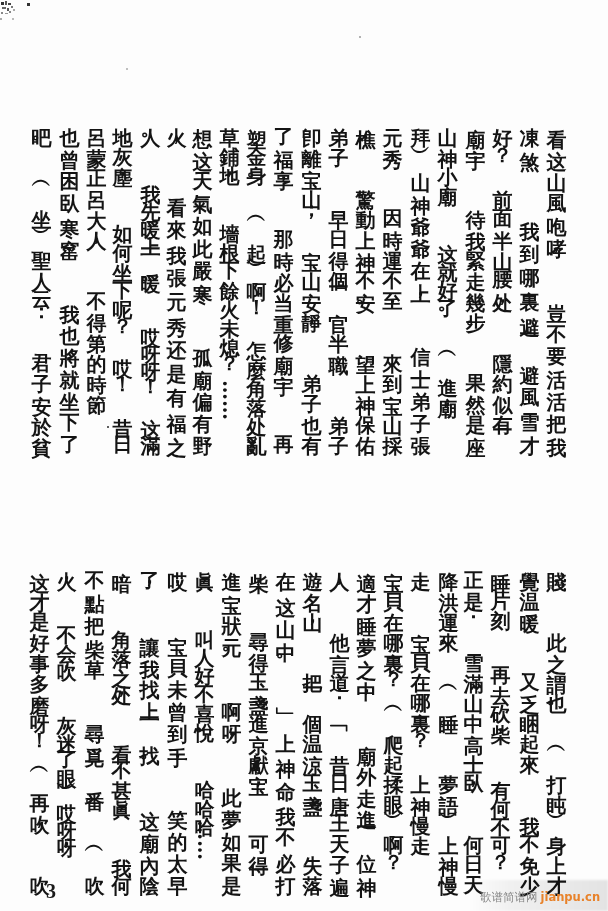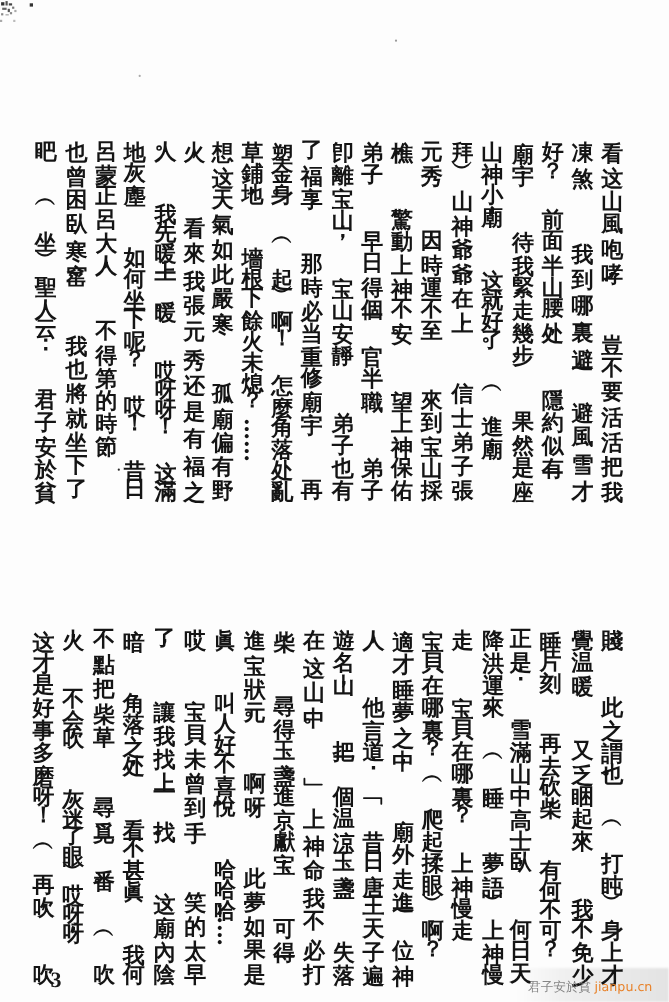--- a/index.html
+++ b/index.html
@@ -65,21 +65,21 @@
     .watermark {
       position: absolute;
       left: 480px;
       top: 890px;
       font-size: 11.5px;
       line-height: 14px;
       white-space: nowrap;
       font-family: "DejaVu Sans", "Liberation Sans", sans-serif;
     }
     .wm-site { color: #858585; margin-right: 3px; }
-    .wm-domain { color: #e8822a; }
+    .wm-domain { color: #e8822a; font-weight: bold; }
     .speck {
       position: absolute;
       background: #2a2a2a;
       border-radius: 50%;
     }
     .noise {
       position: absolute;
       left: 0; top: 0;
     }
   </style>
@@ -153,16 +153,16 @@
   <div class="speck" style="left:107px;top:426px;width:2px;height:2px"></div>
   <div class="speck" style="left:418px;top:451px;width:2px;height:2px"></div>
   <div class="speck" style="left:345px;top:893px;width:2px;height:2px"></div>
   <div class="speck" style="left:359px;top:36px;width:2px;height:2px;background:#999"></div>
   <div class="speck" style="left:126px;top:68px;width:2px;height:2px;background:#aaa"></div>
 
   <div class="page-number">3</div>
 
   <div class="watermark-box"></div>
   <div class="watermark">
-    <span class="wm-site">君子安於貧</span><span class="wm-domain">jianpu.cn</span>
+    <span class="wm-site">歌谱简谱网</span><span class="wm-domain">jianpu.cn</span>
   </div>
 
 </div>
 
 </body></html>

